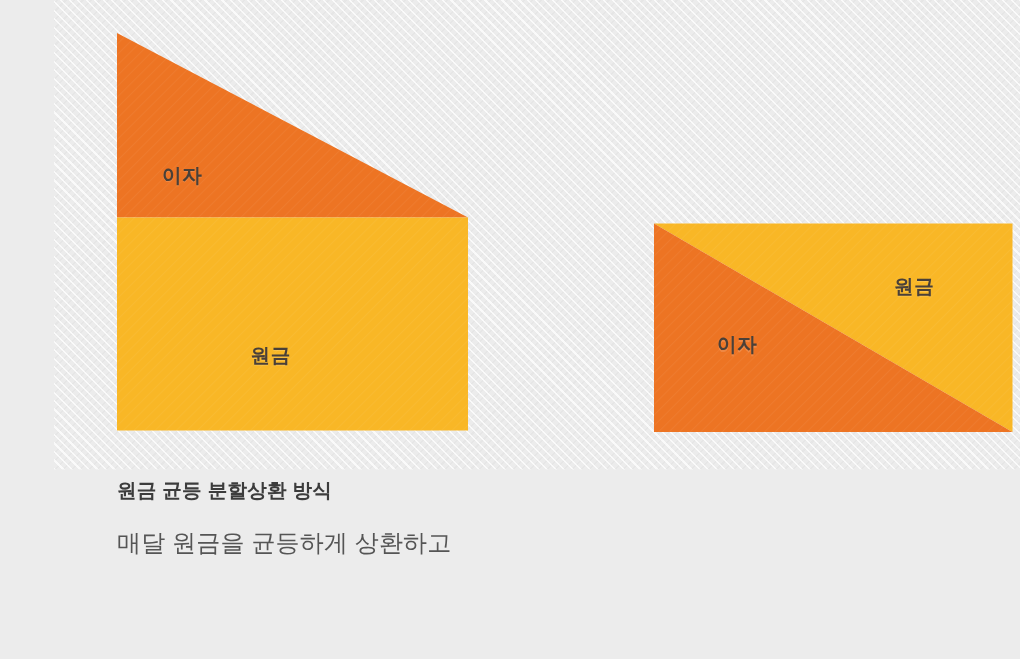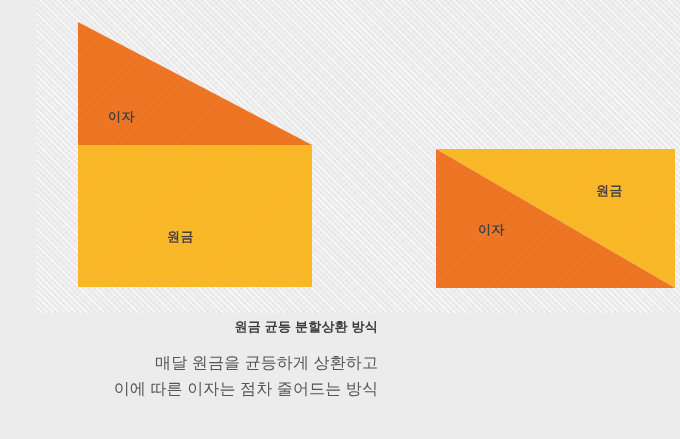--- a/index.html
+++ b/index.html
@@ -84,21 +84,20 @@
   }
 
   #label-left-interest  { left: 30px;  top: 86px; }
   #label-left-principal { left: 89px;  top: 206px; }
   #label-right-interest { left: 42px;  top: 72px; }
   #label-right-principal{ left: 160px; top: 33px; }
 
   .caption {
     position: absolute;
     width: 300px;
-    text-align: right;
   }
   #caption-left  { left: 42px;  top: 318px; }
 
   .caption-title {
     font-size: 13px;
     font-weight: bold;
     color: #3c3c3c;
     margin: 0 0 14px 0;
     letter-spacing: 0.2px;
     white-space: nowrap;
@@ -143,21 +142,20 @@
 
       <div class="shape-label" id="label-left-interest">이자</div>
 
       <div class="shape-label" id="label-left-principal">원금</div>
     </div>
 
     <div class="caption" id="caption-left">
       <p class="caption-title">원금 균등 분할상환 방식</p>
       <p class="caption-desc">
         <span>매달 원금을 균등하게 상환하고</span>
-        <span>이에 따른 이자는 점차 줄어드는 방식</span>
       </p>
     </div>
   </div>
 
   <div class="panel" id="panel-right">
 
     <div class="figure" id="figure-right">
       <svg viewBox="0 0 239 139" preserveAspectRatio="none" aria-hidden="true">
         <defs>
           <pattern id="hatchR" width="5" height="5" patternUnits="userSpaceOnUse" patternTransform="rotate(45)">

